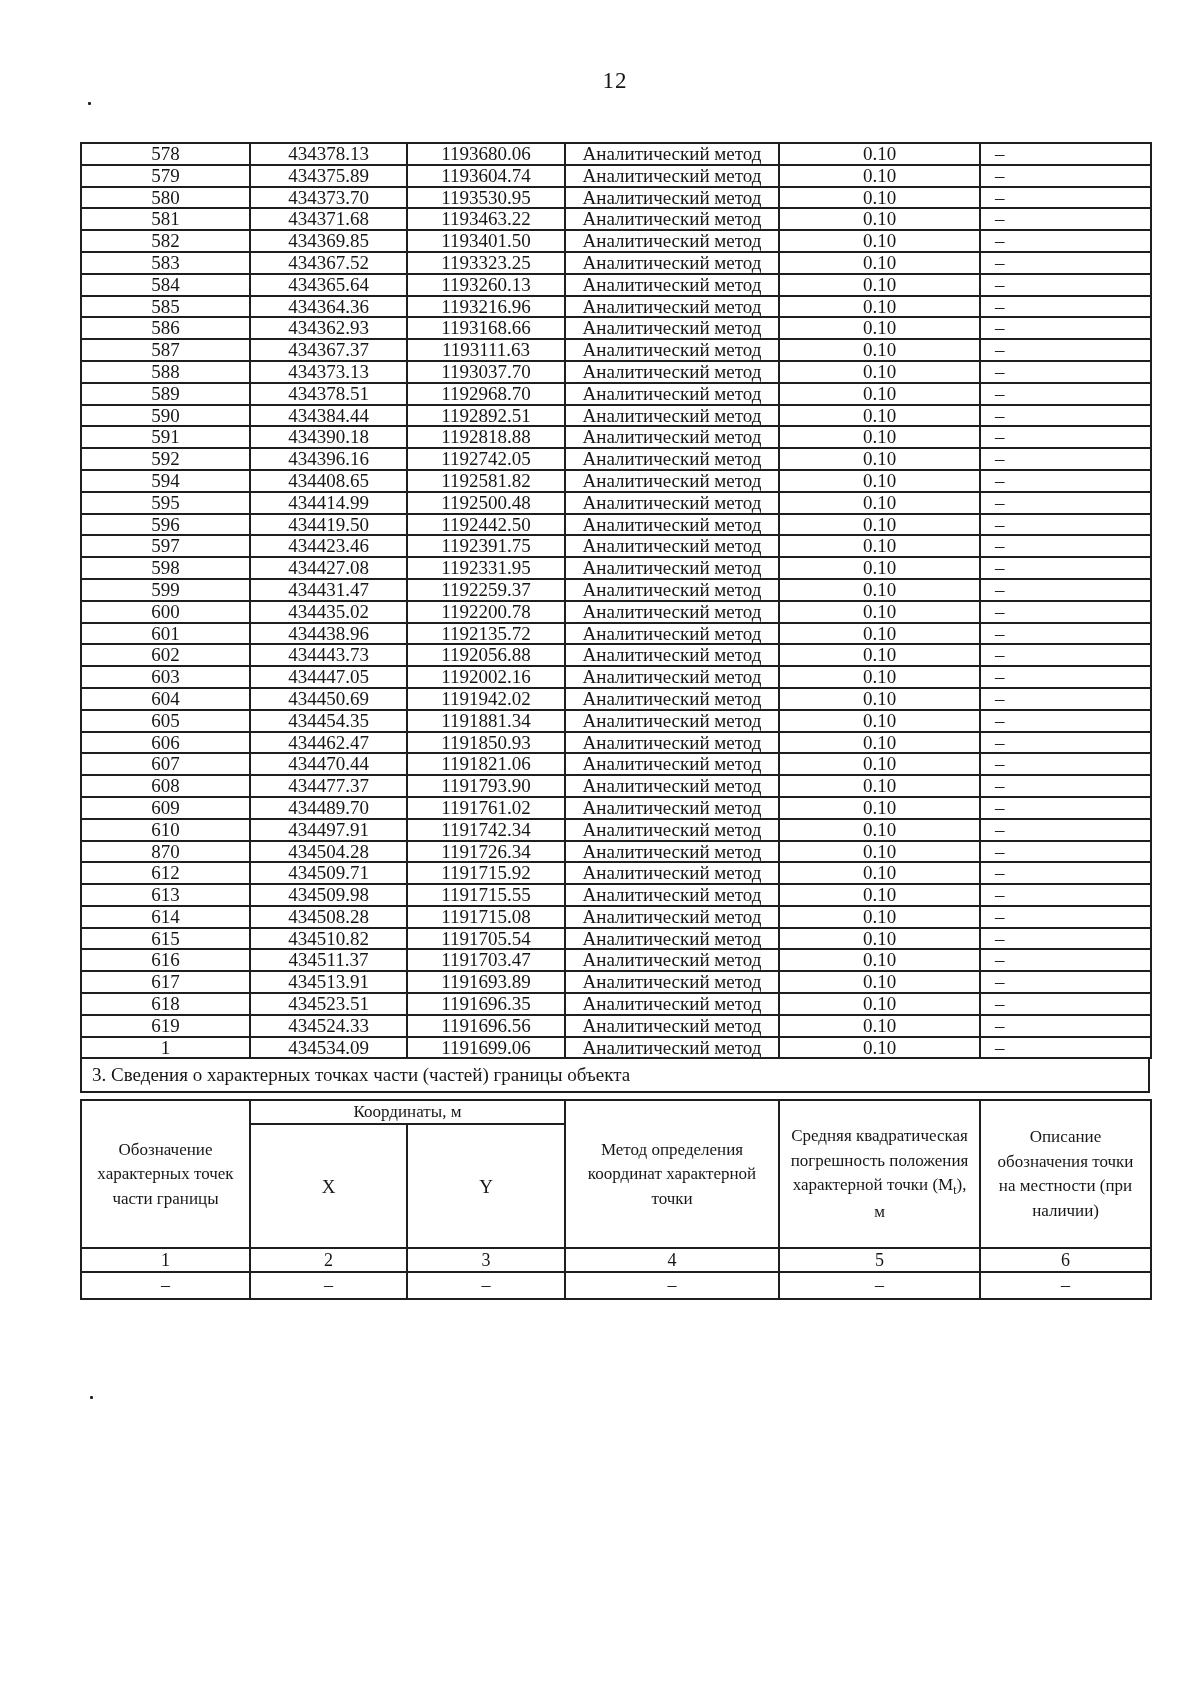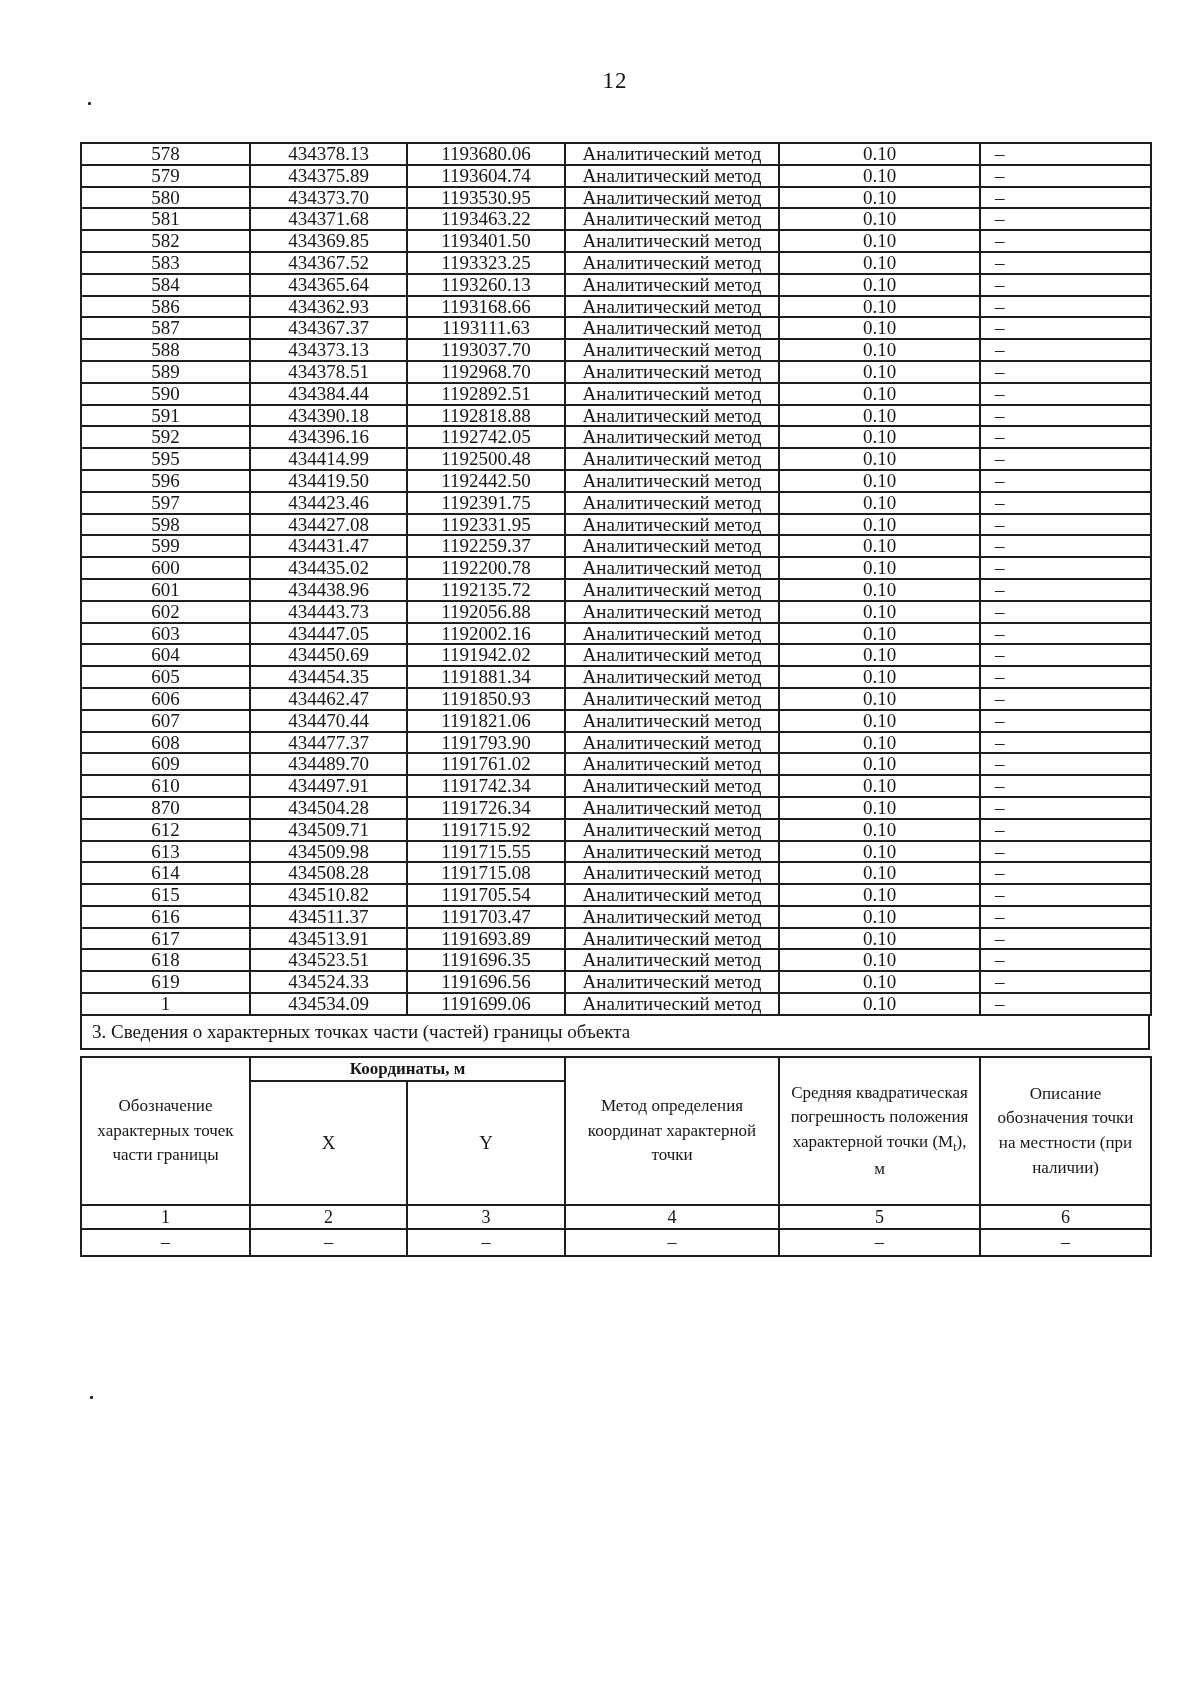--- a/index.html
+++ b/index.html
@@ -81,21 +81,20 @@
 
   
   .boundary-table td {
     font-size: 17px;
     line-height: 1.45;
     white-space: normal;
   }
   .boundary-table .coords-group {
     height: 22px;
     line-height: 22px;
-    font-weight: bold;
   }
   .boundary-table .xy-row td {
     height: 122px;
     font-size: 19px;
   }
   .boundary-table .head-cell {
     padding: 4px 8px;
   }
   .boundary-table .num-row td {
     height: 22px;
@@ -178,20 +177,28 @@
         </tr>
         <tr>
           <td>584</td>
           <td>434365.64</td>
           <td>1193260.13</td>
           <td>Аналитический метод</td>
           <td>0.10</td>
           <td class="dash-left">–</td>
         </tr>
         <tr>
+          <td>585</td>
+          <td>434364.36</td>
+          <td>1193216.96</td>
+          <td>Аналитический метод</td>
+          <td>0.10</td>
+          <td class="dash-left">–</td>
+        </tr>
+        <tr>
           <td>586</td>
           <td>434362.93</td>
           <td>1193168.66</td>
           <td>Аналитический метод</td>
           <td>0.10</td>
           <td class="dash-left">–</td>
         </tr>
         <tr>
           <td>587</td>
           <td>434367.37</td>
@@ -229,20 +236,28 @@
           <td>434390.18</td>
           <td>1192818.88</td>
           <td>Аналитический метод</td>
           <td>0.10</td>
           <td class="dash-left">–</td>
         </tr>
         <tr>
           <td>592</td>
           <td>434396.16</td>
           <td>1192742.05</td>
+          <td>Аналитический метод</td>
+          <td>0.10</td>
+          <td class="dash-left">–</td>
+        </tr>
+        <tr>
+          <td>594</td>
+          <td>434408.65</td>
+          <td>1192581.82</td>
           <td>Аналитический метод</td>
           <td>0.10</td>
           <td class="dash-left">–</td>
         </tr>
         <tr>
           <td>595</td>
           <td>434414.99</td>
           <td>1192500.48</td>
           <td>Аналитический метод</td>
           <td>0.10</td>

